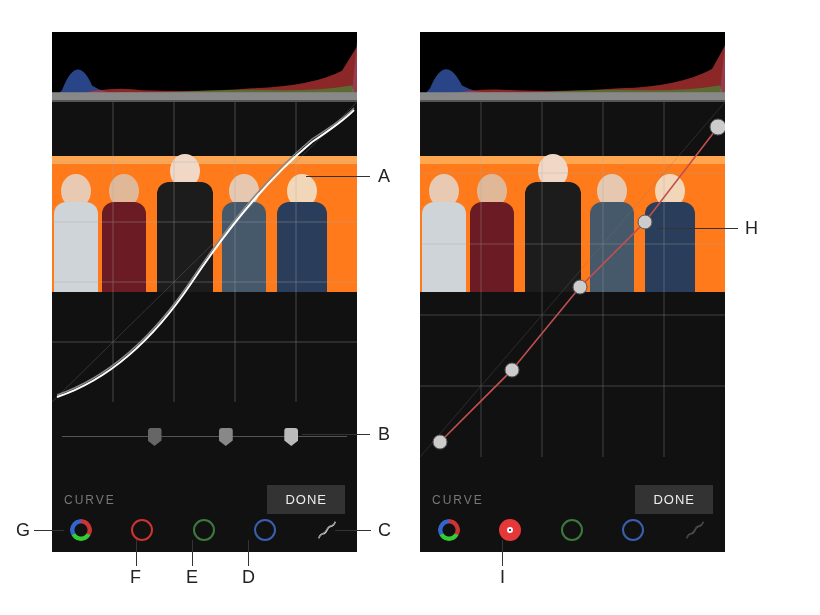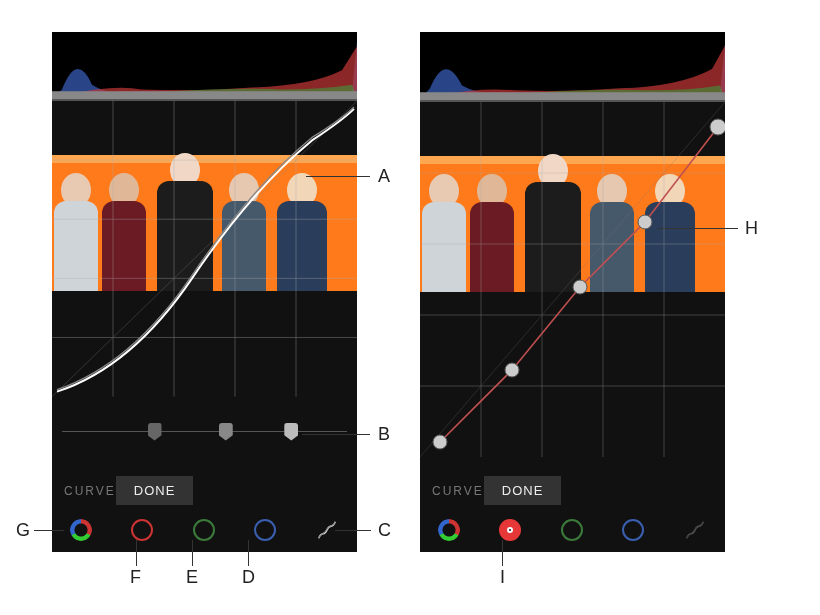--- a/index.html
+++ b/index.html
@@ -96,22 +96,22 @@
   .knob.k1 { left: 30%; background: #666; }
   .knob.k2 { left: 55%; background: #888; }
   .knob.k3 { left: 78%; background: #bbb; }
 
   
   .bottombar {
     margin-top: auto;
     padding: 10px 12px 10px;
   }
   .row1 {
-    display: flex; align-items: center; 
-    margin-bottom: 13px;
+    display: flex; align-items: center; justify-content: space-between;
+    margin-bottom: 4px;
   }
   .label {
     color: #777; font-size: 12px; letter-spacing: 2px;
   }
   .donebtn {
     background: #333; color: #eee;
     font-size: 13px; letter-spacing: 1px;
     padding: 7px 18px; border: none;
   }
   .row2 {

